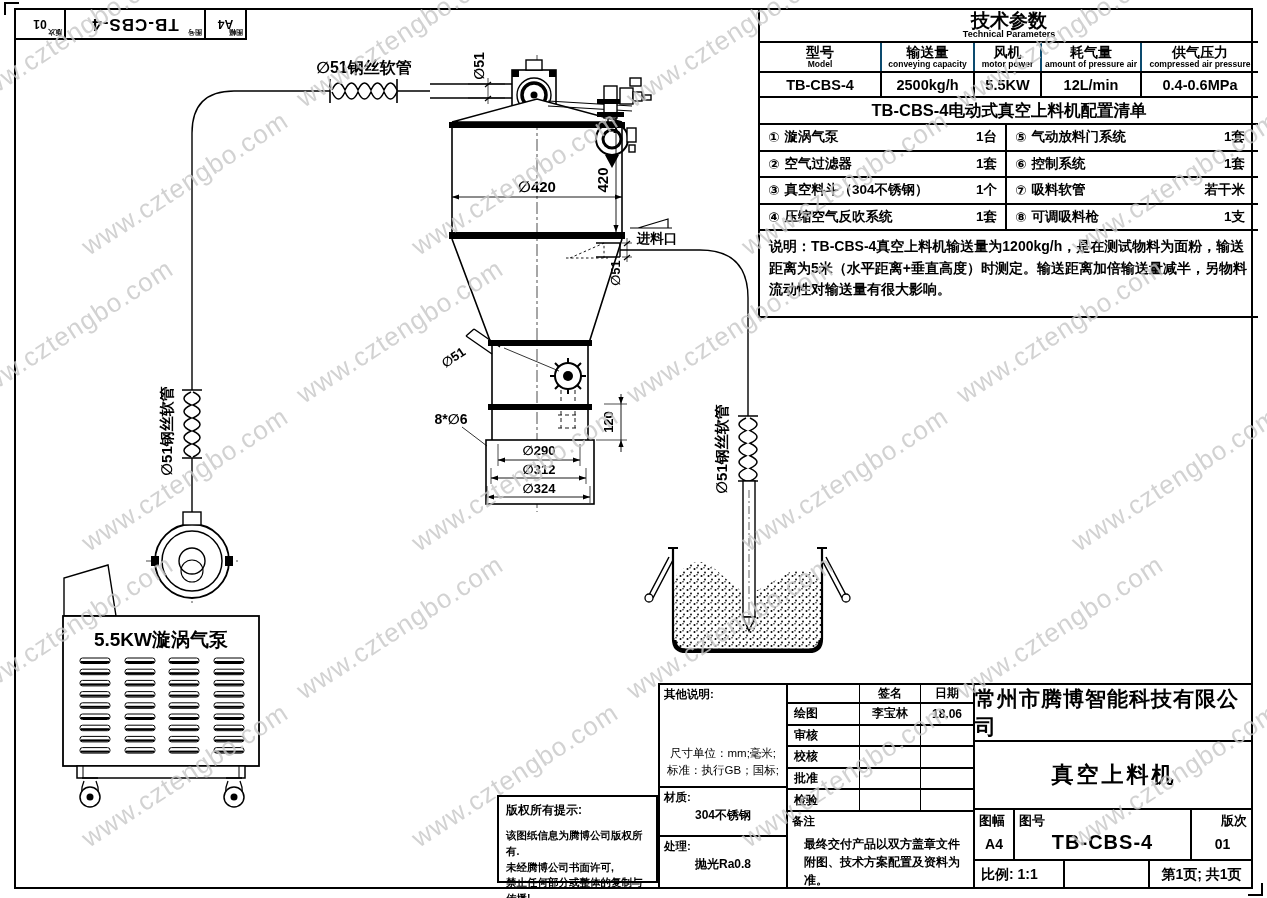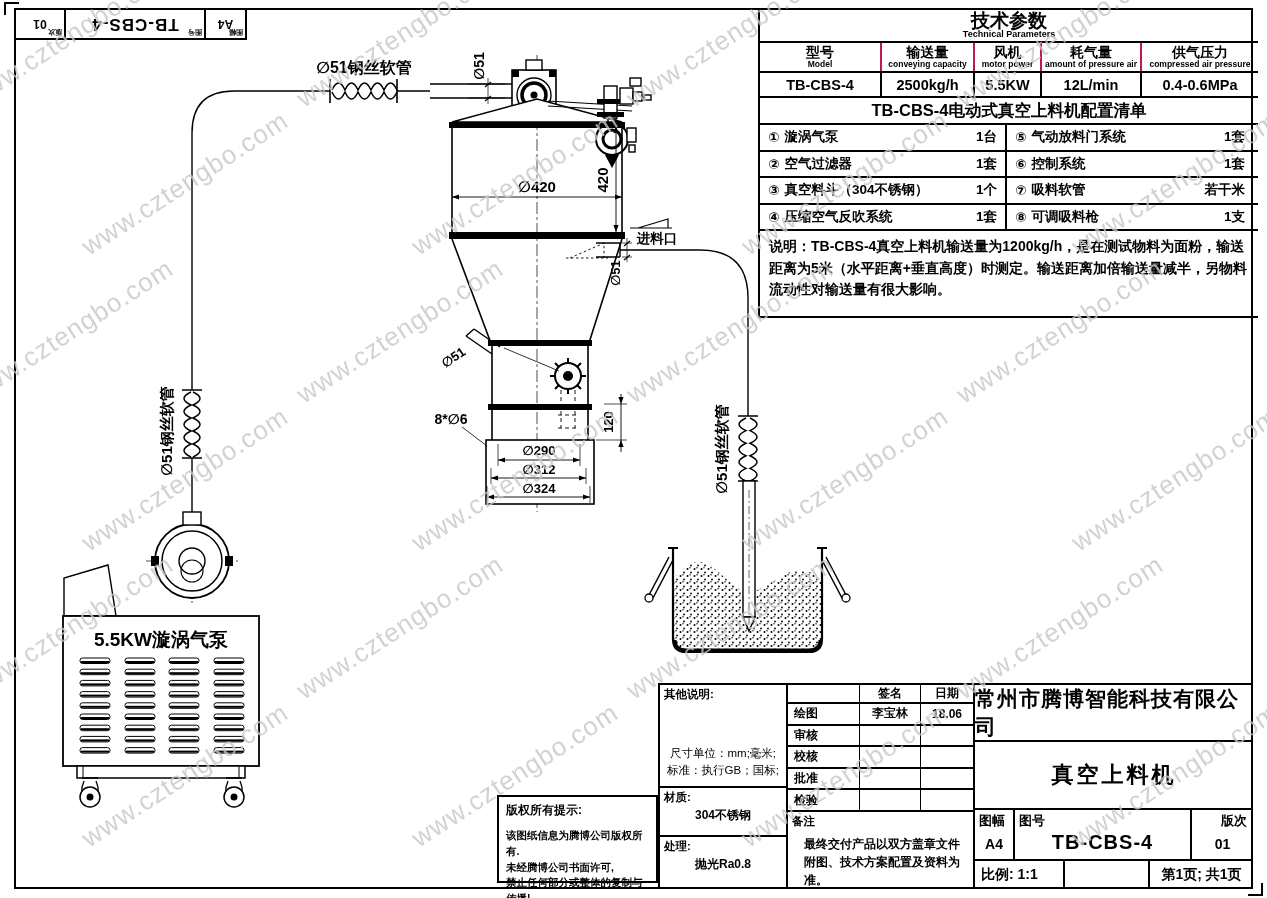--- a/index.html
+++ b/index.html
@@ -17,21 +17,21 @@
   .mini-cell{position:relative;border-right:2px solid #000;display:flex;align-items:center;justify-content:center;box-sizing:border-box;}
   .mini-cell:last-child{border-right:none;}
   .mini-lab{position:absolute;top:1px;left:2px;font-size:7px;font-weight:bold;}
   
   #panel-right{left:758px;top:10px;width:500px;height:308px;border-left:2px solid #000;z-index:10;}
   .row{box-sizing:border-box;border-bottom:2px solid #000;display:flex;}
   #tech-title{height:33px;flex-direction:column;align-items:center;justify-content:center;}
   #tech-title .cn{font-size:19px;font-weight:bold;line-height:1;}
   #tech-title .en{font-size:9px;font-weight:bold;line-height:1.1;}
   #tech-head{height:30px;}
-  .tp-cell{box-sizing:border-box;border-right:2px solid #be185d;display:flex;flex-direction:column;align-items:center;justify-content:center;}
+  .tp-cell{box-sizing:border-box;border-right:2px solid #0c4a6e;display:flex;flex-direction:column;align-items:center;justify-content:center;}
   .tp-cell:last-child{border-right:none;}
   .tp-cn{font-size:14px;font-weight:bold;line-height:1.05;}
   .tp-en{font-size:8.5px;font-weight:bold;line-height:1.05;}
   #tech-vals{height:25px;}
   .tp-val{box-sizing:border-box;border-right:2px solid #000;display:flex;align-items:center;justify-content:center;
           font-size:14.5px;font-weight:bold;}
   .tp-val:last-child{border-right:none;}
   #config-title{height:27px;align-items:center;justify-content:center;font-size:16.5px;font-weight:bold;}
   .cfg-row{height:26.5px;}
   .cfg-cell{box-sizing:border-box;width:247px;border-right:2px solid #000;display:flex;align-items:center;

